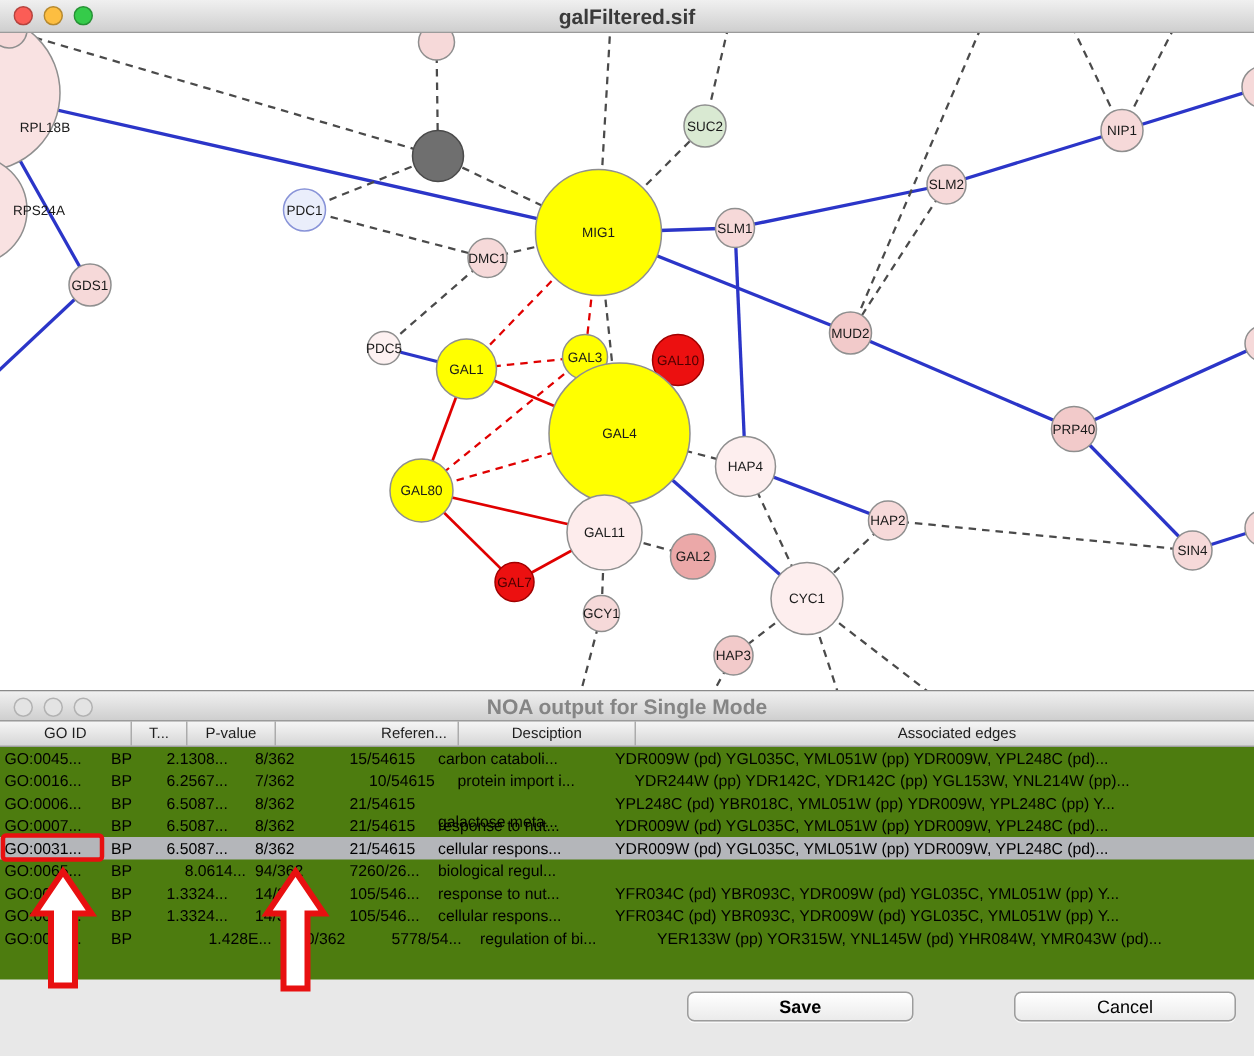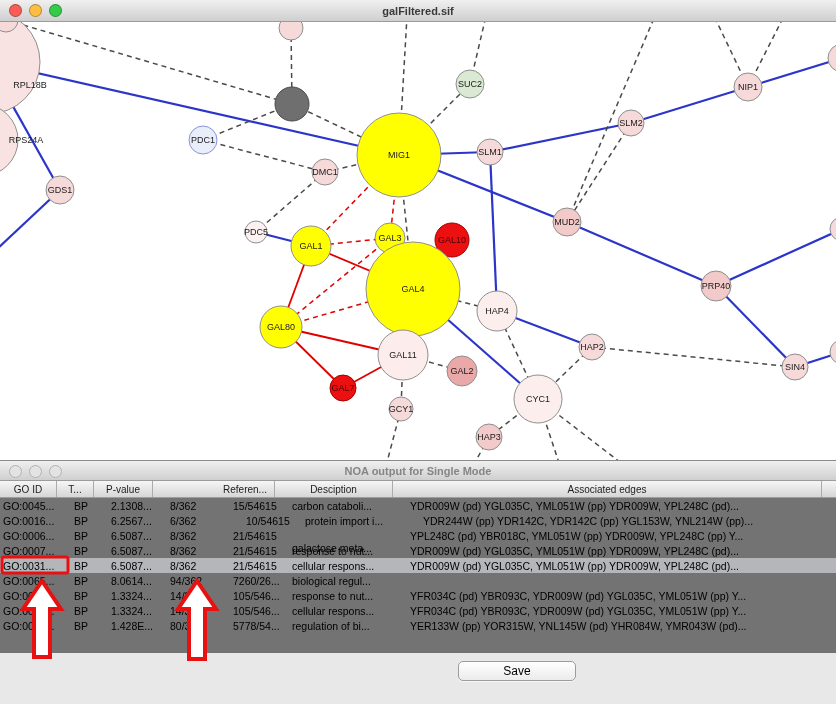--- a/index.html
+++ b/index.html
@@ -7,46 +7,46 @@
     width:836px;height:704px;position:relative;overflow:hidden;
     background:#e8e8e8;
     font-family:"Liberation Sans", sans-serif;
   }
   .window-top{position:absolute;top:0;left:0;width:836px;height:460px;background:#fff;}
   .titlebar{
     height:21px;border-bottom:1px solid #9b9b9b;position:relative;
     background:linear-gradient(#f0f0f0,#cfcfcf);
     display:flex;align-items:center;justify-content:center;
   }
-  .titlebar .title{font-size:11px;font-weight:bold;color:#3a3a3a;text-align:right;}
+  .titlebar .title{font-size:14px;font-weight:bold;color:#3a3a3a;text-align:right;}
   .titlebar.inactive .title{font-weight:bold;color:#858585;}
   .lights{position:absolute;left:9px;top:4px;display:flex;gap:7px;}
   .light{width:13px;height:13px;border-radius:50%;box-sizing:border-box;border:1px solid rgba(0,0,0,.28);}
   .light.inactive{background:#e3e3e3 !important;border-color:#b2b2b2;}
   .net-canvas{width:836px;height:438px;background:#ffffff;}
   svg{display:block;}
   #net-svg text{font-family:"Liberation Sans", sans-serif;}
 
   .window-bottom{position:absolute;top:460px;left:0;width:836px;height:244px;background:#e8e8e8;border-top:1px solid #8a8a8a;box-sizing:border-box;}
   .window-bottom .titlebar{height:19px;}
   .table-header{display:flex;height:17px;box-sizing:border-box;
     background:linear-gradient(#f6f6f6,#d6d6d6);border-bottom:1px solid #9e9e9e;}
   .th{box-sizing:border-box;border-right:1px solid #ababab;font-size:10px;color:#1d1d1d;
     display:flex;align-items:center;justify-content:center;overflow:hidden;white-space:nowrap;flex:none;}
-  .table-body{background:#737373;height:155px;overflow:hidden;}
+  .table-body{background:#4d7c0f;height:155px;overflow:hidden;}
   .tr{display:flex;height:15px;align-items:center;}
   .tr.selected{background:#b4b6ba;}
   .td{box-sizing:border-box;padding:0 3px;font-size:10.5px;color:#000;
     overflow:hidden;white-space:nowrap;flex:none;}
   .aqua-btn{
     position:absolute;height:20px;border:1px solid #9c9c9c;border-radius:5px;
     background:linear-gradient(#ffffff,#ebebeb);font-family:"Liberation Sans", sans-serif;
     font-size:12px;color:#000;box-shadow:0 1px 0 rgba(255,255,255,.7);
   }
-  #save-btn{left:458px;top:200px;width:118px;}
+  #save-btn{left:458px;top:200px;width:151px;font-weight:bold;}
   #cancel-btn{left:676px;top:200px;width:148px;}
   #annotations{position:absolute;top:0;left:0;pointer-events:none;z-index:20;}
 </style>
 </head>
 <body>
 
 <div class="window-top">
   <div class="titlebar">
     <div class="lights">
       <span class="light" id="tl-close" style="background: rgb(251, 93, 86);"></span>
@@ -179,21 +179,21 @@
 <div class="window-bottom">
   <div class="titlebar inactive">
     <div class="lights">
       <span class="light inactive"></span>
       <span class="light inactive"></span>
       <span class="light inactive"></span>
     </div>
     <div class="title">NOA output for Single Mode</div>
   </div>
   <div class="table-header" id="noa-thead">
-      <div class="th" style="width: 57px;">GO ID</div>
+      <div class="th" style="width: 88px;">GO ID</div>
       <div class="th" style="width: 37px;">T...</div>
       <div class="th" style="width: 59px;">P-value</div>
       <div class="th" style="width: 63px; margin-top: 20px;">Test</div>
       <div class="th" style="width: 59px;">Referen...</div>
       <div class="th" style="width: 118px;">Desciption</div>
       <div class="th" style="width: 429px;">Associated edges</div>
     </div>
   <div class="table-body" id="noa-tbody">
       <div class="tr">
         <div class="td" style="width: 71px;">GO:0045...</div>
@@ -201,21 +201,21 @@
         <div class="td" style="width: 59px;">2.1308...</div>
         <div class="td" style="width: 63px;">8/362</div>
         <div class="td" style="width: 59px;">15/54615</div>
         <div class="td" style="width: 118px;">carbon cataboli...</div>
         <div class="td" style="width: 429px;">YDR009W (pd) YGL035C, YML051W (pp) YDR009W, YPL248C (pd)...</div>
       </div>
       <div class="tr">
         <div class="td" style="width: 71px;">GO:0016...</div>
         <div class="td" style="width: 37px;">BP</div>
         <div class="td" style="width: 59px;">6.2567...</div>
-        <div class="td" style="width: 63px;">6/362</div>
+        <div class="td" style="width: 63px;">7/362</div>
         <div class="td" style="width: 59px; margin-left: 13px;">10/54615</div>
         <div class="td" style="width: 118px;">protein import i...</div>
         <div class="td" style="width: 429px;">YDR244W (pp) YDR142C, YDR142C (pp) YGL153W, YNL214W (pp)...</div>
       </div>
       <div class="tr">
         <div class="td" style="width: 71px;">GO:0006...</div>
         <div class="td" style="width: 37px;">BP</div>
         <div class="td" style="width: 59px;">6.5087...</div>
         <div class="td" style="width: 63px;">8/362</div>
         <div class="td" style="width: 59px;">21/54615</div>
@@ -236,21 +236,21 @@
         <div class="td" style="width: 37px;">BP</div>
         <div class="td" style="width: 59px;">6.5087...</div>
         <div class="td" style="width: 63px;">8/362</div>
         <div class="td" style="width: 59px;">21/54615</div>
         <div class="td" style="width: 118px;">cellular respons...</div>
         <div class="td" style="width: 429px;">YDR009W (pd) YGL035C, YML051W (pp) YDR009W, YPL248C (pd)...</div>
       </div>
       <div class="tr">
         <div class="td" style="width: 71px;">GO:0065...</div>
         <div class="td" style="width: 37px;">BP</div>
-        <div class="td" style="width: 59px;">8.0614...</div>
+        <div class="td" style="width: 59px; text-align: right;">8.0614...</div>
         <div class="td" style="width: 63px;">94/362</div>
         <div class="td" style="width: 59px;">7260/26...</div>
         <div class="td" style="width: 118px;">biological regul...</div>
       </div>
       <div class="tr">
         <div class="td" style="width: 71px;">GO:0006...</div>
         <div class="td" style="width: 37px;">BP</div>
         <div class="td" style="width: 59px;">1.3324...</div>
         <div class="td" style="width: 63px;">14/362</div>
         <div class="td" style="width: 59px;">105/546...</div>
@@ -262,27 +262,28 @@
         <div class="td" style="width: 37px;">BP</div>
         <div class="td" style="width: 59px;">1.3324...</div>
         <div class="td" style="width: 63px;">14/362</div>
         <div class="td" style="width: 59px;">105/546...</div>
         <div class="td" style="width: 118px;">cellular respons...</div>
         <div class="td" style="width: 429px;">YFR034C (pd) YBR093C, YDR009W (pd) YGL035C, YML051W (pp) Y...</div>
       </div>
       <div class="tr">
         <div class="td" style="width: 71px;">GO:0050...</div>
         <div class="td" style="width: 37px;">BP</div>
-        <div class="td" style="width: 59px;">1.428E...</div>
+        <div class="td" style="width: 59px; margin-left: 28px;">1.428E...</div>
         <div class="td" style="width: 63px;">80/362</div>
         <div class="td" style="width: 59px;">5778/54...</div>
         <div class="td" style="width: 118px;">regulation of bi...</div>
         <div class="td" style="width: 429px;">YER133W (pp) YOR315W, YNL145W (pd) YHR084W, YMR043W (pd)...</div>
       </div>
     </div>
   <button class="aqua-btn" id="save-btn">Save</button>
+  <button class="aqua-btn" id="cancel-btn">Cancel</button>
 </div>
 
 <svg id="annotations" width="836" height="704" viewBox="0 0 836 704">
   <rect class="annot" x="2" y="557" width="66" height="16" rx="2" fill="none" stroke="#e81010" stroke-width="3"></rect>
   <polygon class="annot" points="42,581 61,609 50,609 50,657 34,657 34,609 23,609" fill="#ffffff" stroke="#e81010" stroke-width="4" stroke-linejoin="miter"></polygon>
   <polygon class="annot" points="197,581 216,609 205,609 205,659 189,659 189,609 178,609" fill="#ffffff" stroke="#e81010" stroke-width="4" stroke-linejoin="miter"></polygon>
 </svg>
 
 </body></html>

